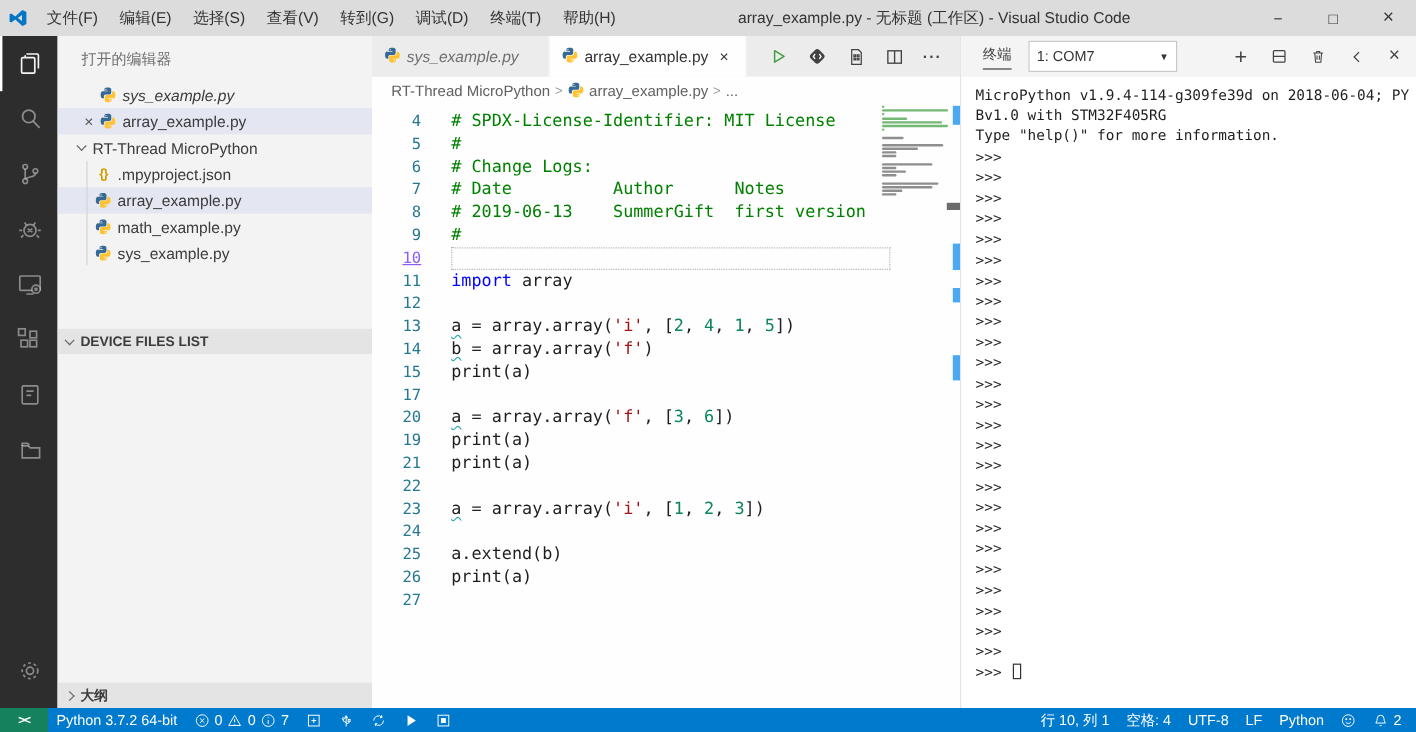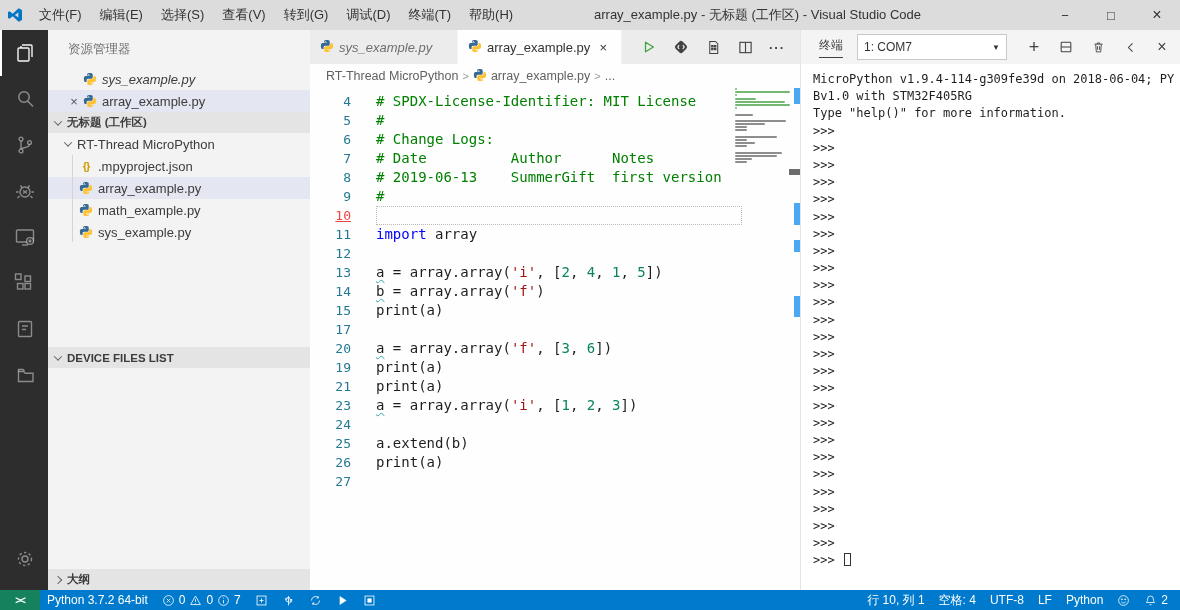--- a/index.html
+++ b/index.html
@@ -5,21 +5,21 @@
   * { box-sizing: border-box; margin: 0; padding: 0; }
   html,body { width:1180px; height:610px; overflow:hidden; }
   body { font-family:"Liberation Sans","DejaVu Sans",sans-serif; font-size:13px; background:#fff; }
   .window { width:1180px; height:610px; display:flex; flex-direction:column; position:relative; }
 
   
   .titlebar { height:30px; background:#dcdcdc; display:flex; align-items:center; flex:0 0 30px; position:relative; color:#333; }
   .logo { width:30px; display:flex; justify-content:center; align-items:center; }
   .menubar { display:flex; height:100%; align-items:center; }
   .menu-item { padding:0 9px; line-height:30px; cursor:default; }
-  .window-title { position:absolute; left:594px; top:0; line-height:30px; color:#333; white-space:nowrap; }
+  .window-title { position:absolute; left:615px; top:0; line-height:30px; color:#333; white-space:nowrap; }
   .win-controls { margin-left:auto; display:flex; height:100%; }
   .win-btn { width:46px; display:flex; align-items:center; justify-content:center; color:#333; font-size:13px; }
 
   
   .main { flex:1; display:flex; min-height:0; }
 
   
   .activitybar { width:48px; background:#2d2d2d; display:flex; flex-direction:column; align-items:stretch; }
   .ab-item { height:46px; display:flex; align-items:center; justify-content:center; color:rgba(255,255,255,.45); border-left:2px solid transparent; }
   .ab-item.active { color:rgba(255,255,255,.95); border-left:2px solid #fff; }
@@ -50,37 +50,37 @@
   .tab.active { background:#fffefe; color:#333; }
   .tab .tx { width:16px; text-align:center; color:#333; }
   .ed-actions { margin-left:auto; display:flex; align-items:center; gap:14px; padding-right:14px; color:#424242; }
   .ed-actions .act { display:flex; align-items:center; justify-content:center; width:18px; height:18px; }
   .breadcrumb { height:24px; flex:0 0 24px; display:flex; align-items:center; gap:4px; padding-left:16px; color:#616161; font-size:12.5px; background:#fffefe; }
   .breadcrumb .sep { color:#9a9a9a; font-size:11px; }
   .code-area { position:relative; flex:1; overflow:hidden; font-family:"DejaVu Sans Mono","Liberation Mono",monospace; font-size:14px; }
   .code-scroll { margin-top:-15px; }
   .cl { height:19px; line-height:19px; display:flex; white-space:pre; }
   .cl .num { width:41px; text-align:right; color:#237893; flex:0 0 41px; font-size:13px; }
-  .cl .num.cur { color:#ef4444;text-decoration:underline; }
+  .cl .num.cur { color:#8b5cf6;text-decoration:underline; }
   .cl .txt { padding-left:25px; }
   .tk-c { color:#008000; } .tk-k { color:#0000ff; } .tk-s { color:#a31515; }
   .tk-n { color:#098658; } .tk-d { color:#1e1e1e; }
   .sq { text-decoration:underline wavy #2aa8b0 1px; text-underline-offset:2px; }
   .cur-line-box { position:absolute; left:66px; width:366px; height:19px; border:1px dotted #b9b9b9; pointer-events:none; }
   .minimap { position:absolute; top:0; right:7px; width:58px; }
   .mm-bar { height:2px; margin-bottom:1.2px; border-radius:1px; }
   .overview-ruler { position:absolute; top:0; right:0; width:7px; bottom:0; }
   .ov-mark { position:absolute; right:0; width:6px; background:#4aa9f2; }
   .ov-mark.dark { width:11px; background:#6c6c6c; }
 
   
   .panel { width:380px; background:#fff; border-left:1px solid #e5e5e5; display:flex; flex-direction:column; }
   .panel-header { height:34px; flex:0 0 34px; background:#f4f4f4; display:flex; align-items:center; padding:0 10px 0 18px; color:#424242; }
   .panel-tab { font-size:12px; padding-bottom:3px; border-bottom:1.5px solid #424242; margin-right:14px; }
-  .term-select { width:150px; height:23px; border:1px solid #c8c8c8; background:#fff; display:flex; align-items:center; padding:12px 6px; font-size:12px; color:#333;justify-content:flex-end; }
+  .term-select { width:124px; height:23px; border:1px solid #c8c8c8; background:#fff; display:flex; align-items:center; padding:12px 6px; font-size:12px; color:#333;justify-content:flex-end; }
   .term-select .caret { margin-left:auto; font-size:8px; color:#333; }
   .panel-actions { margin-left:auto; display:flex; align-items:center; gap:16px; color:#424242; }
   .pa { display:flex; align-items:center; justify-content:center; width:16px; height:16px; font-size:15px; }
   .terminal { flex:1; overflow:hidden; padding:7px 0 0 12px; font-family:"DejaVu Sans Mono","Liberation Mono",monospace; font-size:12px; color:#1f1f1f; }
   .tl { height:17.2px; line-height:17.2px; white-space:pre; }
   .term-cursor { display:inline-block; width:7px; height:13px; border:1px solid #333; vertical-align:-2px; margin-left:2px; }
 
   
   .statusbar { height:20px; flex:0 0 20px; background:#007acc; color:#fff; display:flex; align-items:center; font-size:12px; }
   .sb-remote { width:40px; height:20px; background:#16825d; display:flex; align-items:center; justify-content:center; font-weight:bold; font-size:10px; letter-spacing:-1px; }
@@ -184,21 +184,21 @@
         </div>
         <div class="ab-item bottom">
           <svg viewBox="0 0 24 24" fill="none" stroke="currentColor" stroke-width="1.4">
             <circle cx="12" cy="12" r="3"></circle>
             <circle cx="12" cy="12" r="6.5" stroke-dasharray="2.4 2.4"></circle>
           </svg>
         </div>
       </div>
 
     <div class="sidebar">
-      <div class="sidebar-title">资源管理器</div>
+      <div class="sidebar-title">打开的编辑器</div>
       <div id="open-editors-rows">
           <div class="srow">
             <span style="width:34px"></span>
             <span class="ico">
               <svg width="14" height="14" viewBox="0 0 16 16">
                 <path fill="#366994" d="M7.9 1c-3.5 0-3.3 1.5-3.3 1.5v1.6h3.4v.5H3.2S1 4.3 1 7.9s1.9 3.5 1.9 3.5h1.2v-1.7s-.1-1.9 1.9-1.9h3.3s1.8 0 1.8-1.8V2.9S11.4 1 7.9 1zM6 2.2a.6.6 0 1 1 0 1.2.6.6 0 0 1 0-1.2z"></path>
                 <path fill="#ffc331" d="M8.1 15c3.5 0 3.3-1.5 3.3-1.5v-1.6H8v-.5h4.8S15 11.7 15 8.1s-1.9-3.5-1.9-3.5h-1.2v1.7s.1 1.9-1.9 1.9H6.7s-1.8 0-1.8 1.8v3.1S4.6 15 8.1 15zm1.9-1.2a.6.6 0 1 1 0-1.2.6.6 0 0 1 0 1.2z"></path>
               </svg>
             </span>
             <span class="italic">sys_example.py</span>
@@ -207,24 +207,20 @@
             <span class="close-x">×</span>
             <span class="ico">
               <svg width="14" height="14" viewBox="0 0 16 16">
                 <path fill="#366994" d="M7.9 1c-3.5 0-3.3 1.5-3.3 1.5v1.6h3.4v.5H3.2S1 4.3 1 7.9s1.9 3.5 1.9 3.5h1.2v-1.7s-.1-1.9 1.9-1.9h3.3s1.8 0 1.8-1.8V2.9S11.4 1 7.9 1zM6 2.2a.6.6 0 1 1 0 1.2.6.6 0 0 1 0-1.2z"></path>
                 <path fill="#ffc331" d="M8.1 15c3.5 0 3.3-1.5 3.3-1.5v-1.6H8v-.5h4.8S15 11.7 15 8.1s-1.9-3.5-1.9-3.5h-1.2v1.7s.1 1.9-1.9 1.9H6.7s-1.8 0-1.8 1.8v3.1S4.6 15 8.1 15zm1.9-1.2a.6.6 0 1 1 0-1.2.6.6 0 0 1 0 1.2z"></path>
               </svg>
             </span>
             <span>array_example.py</span>
           </div>
         </div>
-      <div class="sec-h">
-        <span class="chev down"></span>
-        <span>无标题 (工作区)</span>
-      </div>
       <div id="tree-rows">
           <div class="indent-line"></div>
           <div class="srow">
             <span style="width:14px"></span>
             <span class="chev down"></span>
             <span style="margin-left: 3px;">RT-Thread MicroPython</span>
           </div>
           <div class="srow">
             <span style="width:30px"></span>
             <span class="ico">
@@ -256,21 +252,21 @@
             <span style="width:30px"></span>
             <span class="ico">
               <svg width="14" height="14" viewBox="0 0 16 16">
                 <path fill="#366994" d="M7.9 1c-3.5 0-3.3 1.5-3.3 1.5v1.6h3.4v.5H3.2S1 4.3 1 7.9s1.9 3.5 1.9 3.5h1.2v-1.7s-.1-1.9 1.9-1.9h3.3s1.8 0 1.8-1.8V2.9S11.4 1 7.9 1zM6 2.2a.6.6 0 1 1 0 1.2.6.6 0 0 1 0-1.2z"></path>
                 <path fill="#ffc331" d="M8.1 15c3.5 0 3.3-1.5 3.3-1.5v-1.6H8v-.5h4.8S15 11.7 15 8.1s-1.9-3.5-1.9-3.5h-1.2v1.7s.1 1.9-1.9 1.9H6.7s-1.8 0-1.8 1.8v3.1S4.6 15 8.1 15zm1.9-1.2a.6.6 0 1 1 0-1.2.6.6 0 0 1 0 1.2z"></path>
               </svg>
             </span>
             <span>sys_example.py</span>
           </div>
         </div>
-      <div class="sec-h" style="margin-top:104px">
+      <div class="sec-h" style="margin-top:52px">
         <span class="chev down"></span>
         <span>DEVICE FILES LIST</span>
       </div>
       <div class="spacer"></div>
       <div class="sec-h">
         <span class="chev right"></span>
         <span>大纲</span>
       </div>
     </div>
 
@@ -344,20 +340,21 @@
             <div class="cl"><span class="num cur">10</span><span class="txt"></span></div>
             <div class="cl"><span class="num">11</span><span class="txt"><span class="tk-k">import</span><span class="tk-d"> array</span></span></div>
             <div class="cl"><span class="num">12</span><span class="txt"></span></div>
             <div class="cl"><span class="num">13</span><span class="txt"><span class="tk-d sq">a</span><span class="tk-d"> = array.array(</span><span class="tk-s">'i'</span><span class="tk-d">, [</span><span class="tk-n">2</span><span class="tk-d">, </span><span class="tk-n">4</span><span class="tk-d">, </span><span class="tk-n">1</span><span class="tk-d">, </span><span class="tk-n">5</span><span class="tk-d">])</span></span></div>
             <div class="cl"><span class="num">14</span><span class="txt"><span class="tk-d sq">b</span><span class="tk-d"> = array.array(</span><span class="tk-s">'f'</span><span class="tk-d">)</span></span></div>
             <div class="cl"><span class="num">15</span><span class="txt"><span class="tk-d">print(a)</span></span></div>
             <div class="cl"><span class="num">17</span><span class="txt"></span></div>
             <div class="cl"><span class="num">20</span><span class="txt"><span class="tk-d sq">a</span><span class="tk-d"> = array.array(</span><span class="tk-s">'f'</span><span class="tk-d">, [</span><span class="tk-n">3</span><span class="tk-d">, </span><span class="tk-n">6</span><span class="tk-d">])</span></span></div>
             <div class="cl"><span class="num">19</span><span class="txt"><span class="tk-d">print(a)</span></span></div>
             <div class="cl"><span class="num">21</span><span class="txt"><span class="tk-d">print(a)</span></span></div>
+            <div class="cl"><span class="num">22</span><span class="txt"></span></div>
             <div class="cl"><span class="num">23</span><span class="txt"><span class="tk-d sq">a</span><span class="tk-d"> = array.array(</span><span class="tk-s">'i'</span><span class="tk-d">, [</span><span class="tk-n">1</span><span class="tk-d">, </span><span class="tk-n">2</span><span class="tk-d">, </span><span class="tk-n">3</span><span class="tk-d">])</span></span></div>
             <div class="cl"><span class="num">24</span></div>
             <div class="cl"><span class="num">25</span><span class="txt"><span class="tk-d">a.extend(b)</span></span></div>
             <div class="cl"><span class="num">26</span><span class="txt"><span class="tk-d">print(a)</span></span></div>
             <div class="cl"><span class="num">27</span><span class="txt"></span></div>
           </div>
         <div class="minimap" id="minimap">
             <div class="mm-bar" style="width: 1.5px; background: rgba(0, 128, 0, 0.55);"></div>
             <div class="mm-bar" style="width: 55px; background: rgba(0, 128, 0, 0.55);"></div>
             <div class="mm-bar" style="width: 1.5px; background: rgba(0, 128, 0, 0.55);"></div>

